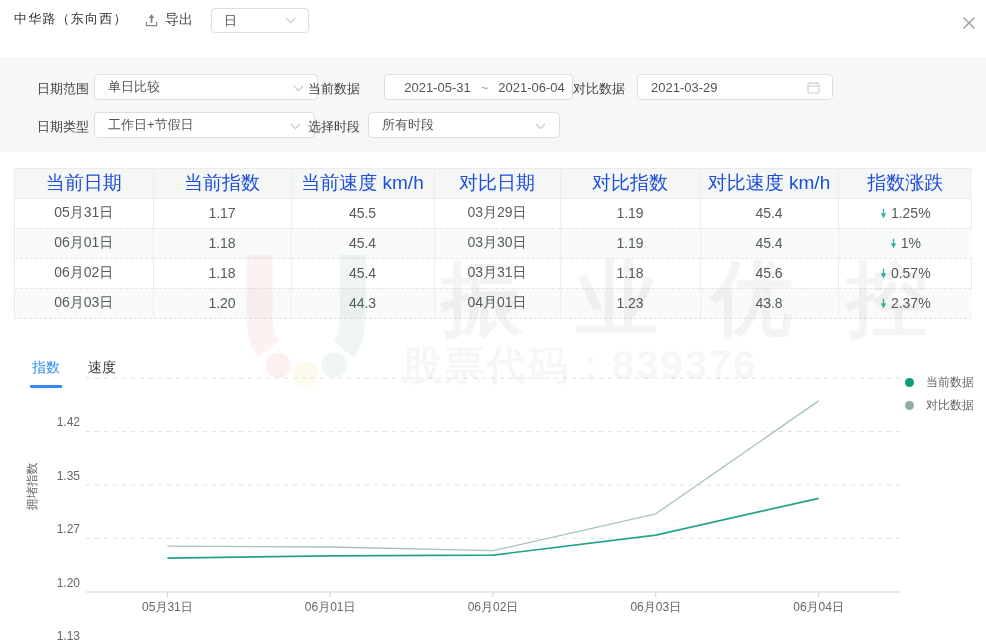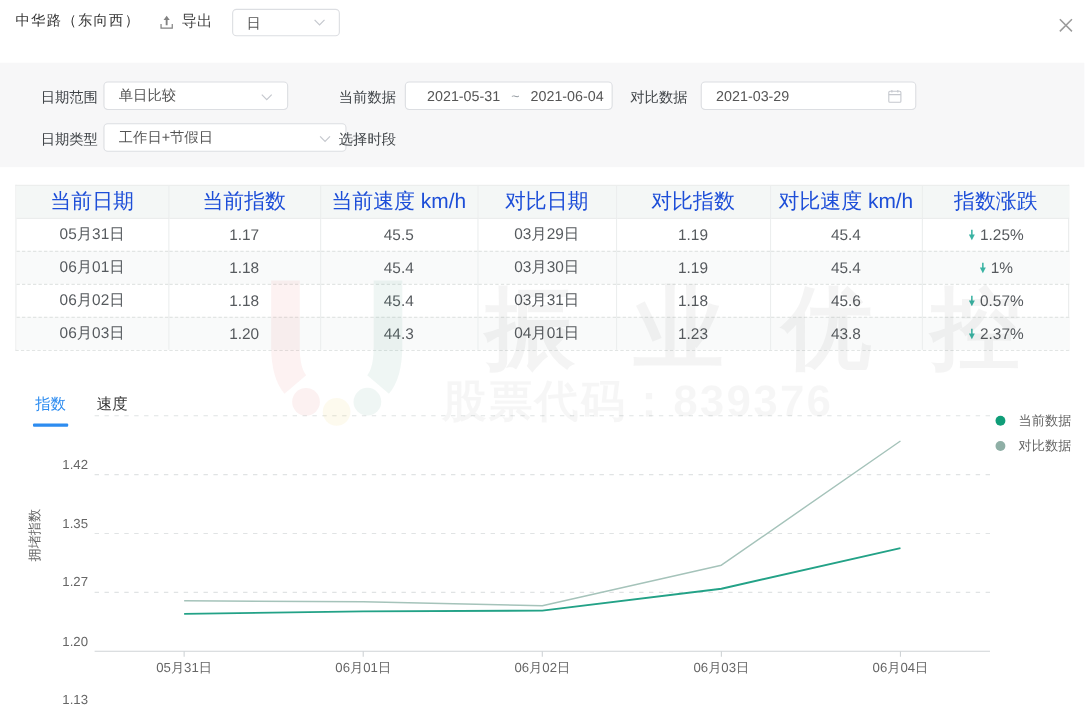--- a/index.html
+++ b/index.html
@@ -80,29 +80,29 @@
     <path d="M1 1 L5.5 5.6 L10 1" fill="none" stroke="#c5c8ce" stroke-width="1.1"></path>
   </svg>
 </div>
 
 <svg class="abs close-btn" width="18" height="18" viewBox="0 0 18 18">
   <path d="M3.5 3.5 L14.5 14.5 M14.5 3.5 L3.5 14.5" stroke="#9b9b9b" stroke-width="1.4"></path>
 </svg>
 
 <div class="abs filters">
   <span class="f-label rowy1" style="left:37px">日期范围</span>
-  <div class="f-box boxy1" style="left:94px; width:168px; padding-left:13px">
+  <div class="f-box boxy1" style="left:94px; width:224px; padding-left:13px">
     <span>单日比较</span>
     <svg class="chev" width="11" height="7" viewBox="0 0 11 7">
       <path d="M1 1 L5.5 5.6 L10 1" fill="none" stroke="#c5c8ce" stroke-width="1.1"></path>
     </svg>
   </div>
 
   <span class="f-label rowy1" style="left:308px">当前数据</span>
-  <div class="f-box boxy1" style="left:368px; width:189px; justify-content:center; gap:10px; padding-left:12px">
+  <div class="f-box boxy1" style="left:384px; width:189px; justify-content:center; gap:10px; padding-left:12px">
     <span>2021-05-31</span>
     <span style="color:#9aa0a6">~</span>
     <span>2021-06-04</span>
   </div>
 
   <span class="f-label rowy1" style="left:573px">对比数据</span>
   <div class="f-box boxy1" style="left:637px; width:196px; padding-left:13px">
     <span>2021-03-29</span>
     <svg style="position:absolute; right:12px; top:6px" width="13" height="13" viewBox="0 0 13 13">
       <g fill="none" stroke="#c5c8ce" stroke-width="1">
@@ -114,20 +114,26 @@
 
   <span class="f-label rowy2" style="left:37px">日期类型</span>
   <div class="f-box boxy2" style="left:94px; width:221px; padding-left:13px">
     <span>工作日+节假日</span>
     <svg class="chev" width="11" height="7" viewBox="0 0 11 7">
       <path d="M1 1 L5.5 5.6 L10 1" fill="none" stroke="#c5c8ce" stroke-width="1.1"></path>
     </svg>
   </div>
 
   <span class="f-label rowy2" style="left:308px">选择时段</span>
+  <div class="f-box boxy2" style="left:368px; width:192px; padding-left:13px">
+    <span>所有时段</span>
+    <svg class="chev" width="11" height="7" viewBox="0 0 11 7">
+      <path d="M1 1 L5.5 5.6 L10 1" fill="none" stroke="#c5c8ce" stroke-width="1.1"></path>
+    </svg>
+  </div>
 </div>
 
 <div class="abs tbl-wrap">
   <table>
     <colgroup id="cols">
         <col style="width:138px">
         <col style="width:138px">
         <col style="width:143px">
         <col style="width:126px">
         <col style="width:140px">

